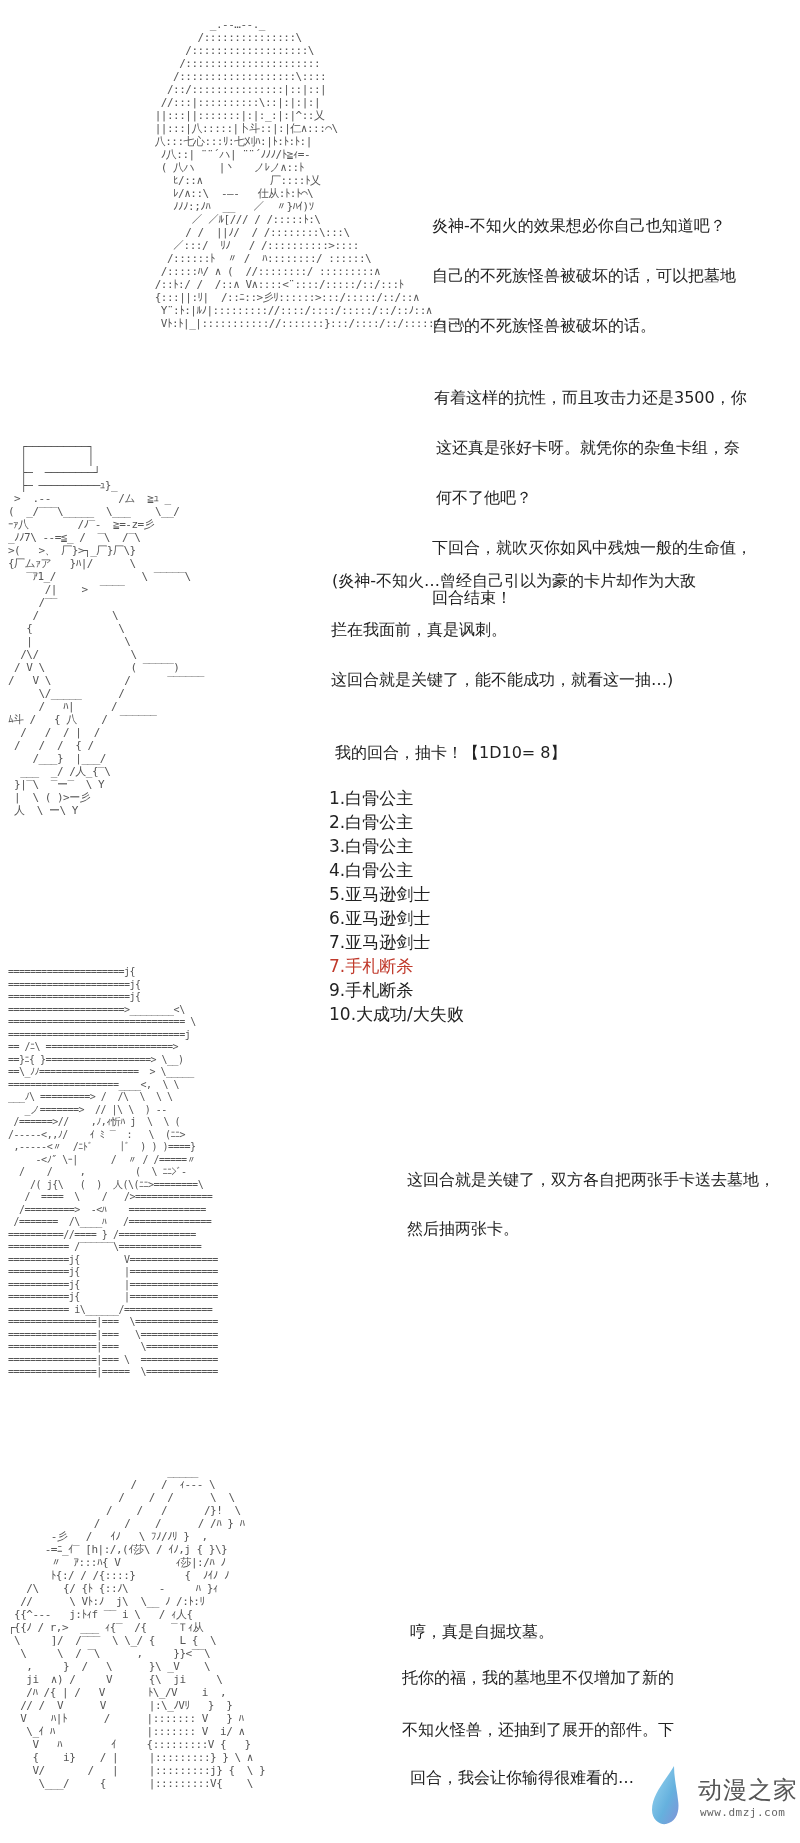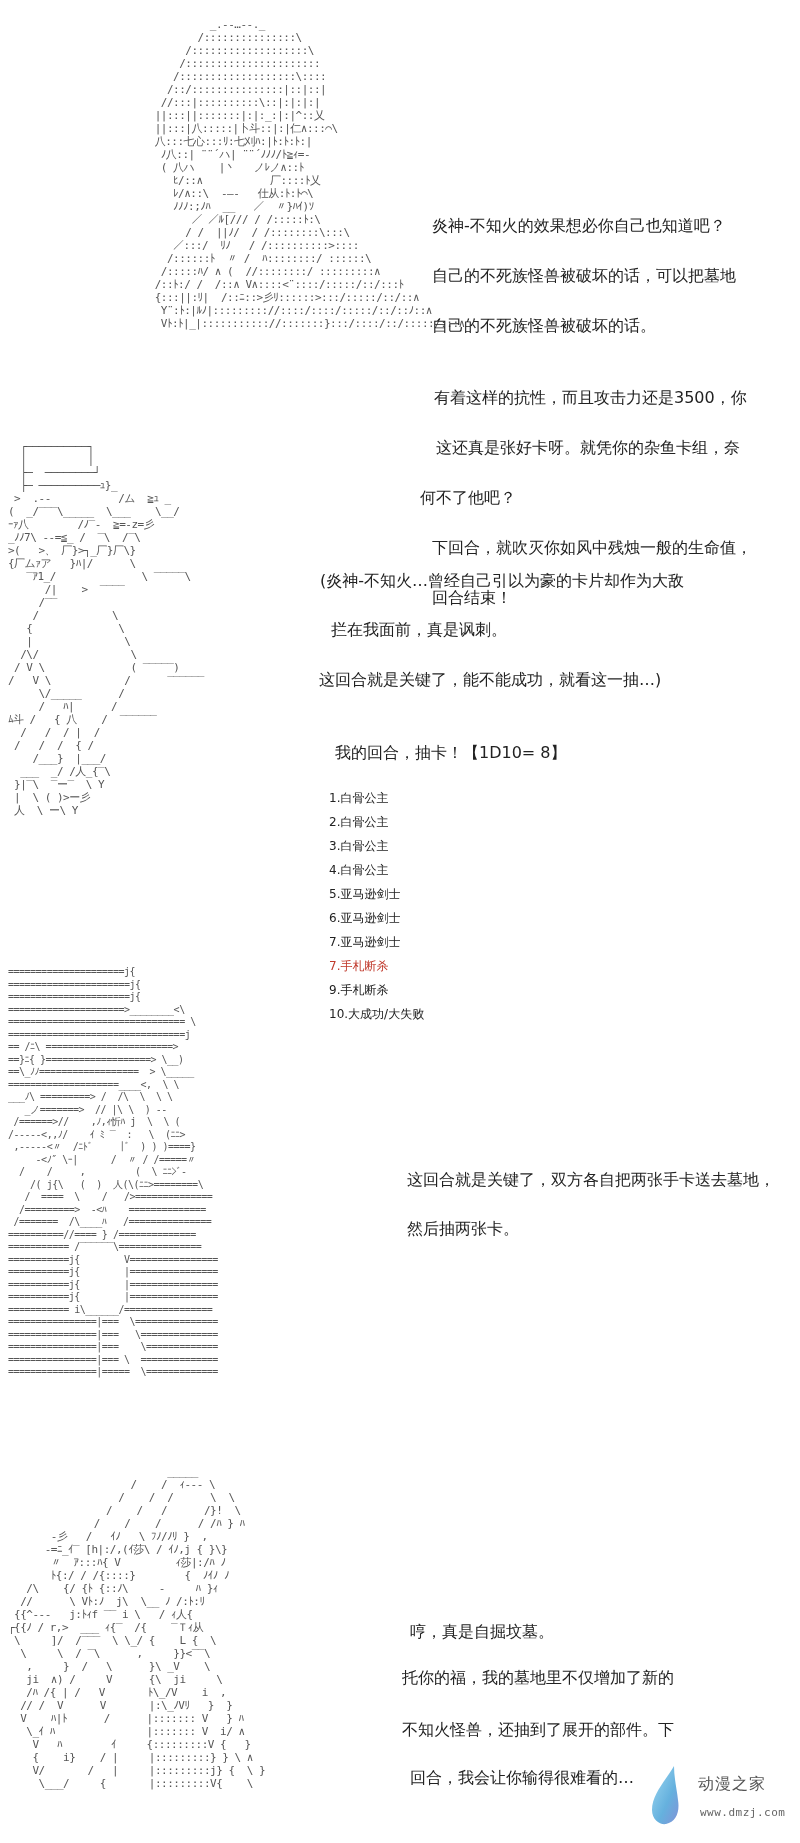--- a/index.html
+++ b/index.html
@@ -1,26 +1,26 @@
 <!DOCTYPE html>
 <html><head>
 <meta charset="utf-8">
 <style>
   html, body { margin:0; padding:0; background:#ffffff; }
   body { width:800px; height:1843px; position:relative; overflow:hidden;
          font-family:"DejaVu Sans", sans-serif; color:#222; }
   .aa { position:absolute; font-family:"DejaVu Sans Mono", monospace; font-size:11px;
         line-height:13px; white-space:pre; color:#555; margin:0; letter-spacing:-0.5px; }
   .txt { position:absolute; font-size:16px; line-height:16px; color:#222; white-space:nowrap; }
-  .list { position:absolute; font-size:12px; line-height:24px; color:#222; }
+  .list { position:absolute; font-size:17px; line-height:24px; color:#222; }
   .list div { white-space:nowrap; }
   .red { color:#c0392b; }
   .logo { position:absolute; left:648px; top:1762px; width:150px; height:72px; }
   .logo .drop { position:absolute; left:0; top:2px; width:34px; height:62px; }
-  .logo .name { position:absolute; left:50px; top:12px; font-size:16px; color:#555; letter-spacing:1px; }
+  .logo .name { position:absolute; left:50px; top:12px; font-size:24px; color:#555; letter-spacing:1px; }
   .logo .url { position:absolute; left:52px; top:44px; font-size:11px; color:#666;
                font-family:"DejaVu Sans Mono", monospace; letter-spacing:0.5px; }
 </style>
 </head>
 <body>
 
 <pre class="aa" style="left:118px; top:18px;">               _.--…--._
              /:::::::::::::::\
            /:::::::::::::::::::\
           /::::::::::::::::::::::
@@ -44,21 +44,21 @@
       {:::||:ﾘ|  /::ﾆ::&gt;彡ﾘ::::::&gt;:::/:::::/::/::∧
        Y¨:ﾄ:|ﾙﾉ|::::::::://::::/::::/:::::/::/::ﾉ::∧
        Vﾄ:ﾄ|_|::::::::::://:::::::}:::/::::/::/:::::/:::∧
 </pre>
 
 <div class="txt" style="left:432px; top:218px;">炎神-不知火的效果想必你自己也知道吧？</div>
 <div class="txt" style="left:432px; top:268px;">自己的不死族怪兽被破坏的话，可以把墓地</div>
 <div class="txt" style="left:432px; top:318px;">自己的不死族怪兽被破坏的话。</div>
 <div class="txt" style="left:434px; top:390px;">有着这样的抗性，而且攻击力还是3500，你</div>
 <div class="txt" style="left:436px; top:440px;">这还真是张好卡呀。就凭你的杂鱼卡组，奈</div>
-<div class="txt" style="left:420px; top:490px;text-align:right;">何不了他吧？</div>
+<div class="txt" style="left:436px; top:490px;text-align:right;">何不了他吧？</div>
 <div class="txt" style="left:432px; top:540px;">下回合，就吹灭你如风中残烛一般的生命值，</div>
 <div class="txt" style="left:432px; top:590px;">回合结束！</div>
 
 <pre class="aa" style="left:8px; top:440px;">  ┌──────────┐
   │          │
   ├─  ────────┘
   ├─ ──────────ｭ}_
  &gt;  .-‐           /ム  ≧ｭ _
 (  _/‾‾‾\_____  \___    \__/
 ｰｧ八        /ﾉ‾‐  ≧=‐z=彡
@@ -79,23 +79,23 @@
 ﾑ斗 /   { 八    /  ‾‾‾‾‾‾
   /   /  / |  /
  /   /  /  { /
     /___}  |___/
   ___  _/ /人_{‾\
  }|‾\  ‾ー‾  \ Y
  |  \ ( )&gt;ー彡
  人  \ ー\ Y
 </pre>
 
-<div class="txt" style="left:320px; top:573px;">(炎神-不知火…曾经自己引以为豪的卡片却作为大敌</div>
+<div class="txt" style="left:332px; top:573px;">(炎神-不知火…曾经自己引以为豪的卡片却作为大敌</div>
 <div class="txt" style="left:331px; top:622px;">拦在我面前，真是讽刺。</div>
-<div class="txt" style="left:319px; top:672px;">这回合就是关键了，能不能成功，就看这一抽…)</div>
+<div class="txt" style="left:331px; top:672px;">这回合就是关键了，能不能成功，就看这一抽…)</div>
 <div class="txt" style="left:335px; top:745px;">我的回合，抽卡！【1D10= 8】</div>
 
 <div class="list" style="left:329px; top:786px;">
   <div>1.白骨公主</div>
   <div>2.白骨公主</div>
   <div>3.白骨公主</div>
   <div>4.白骨公主</div>
   <div>5.亚马逊剑士</div>
   <div>6.亚马逊剑士</div>
   <div>7.亚马逊剑士</div>

